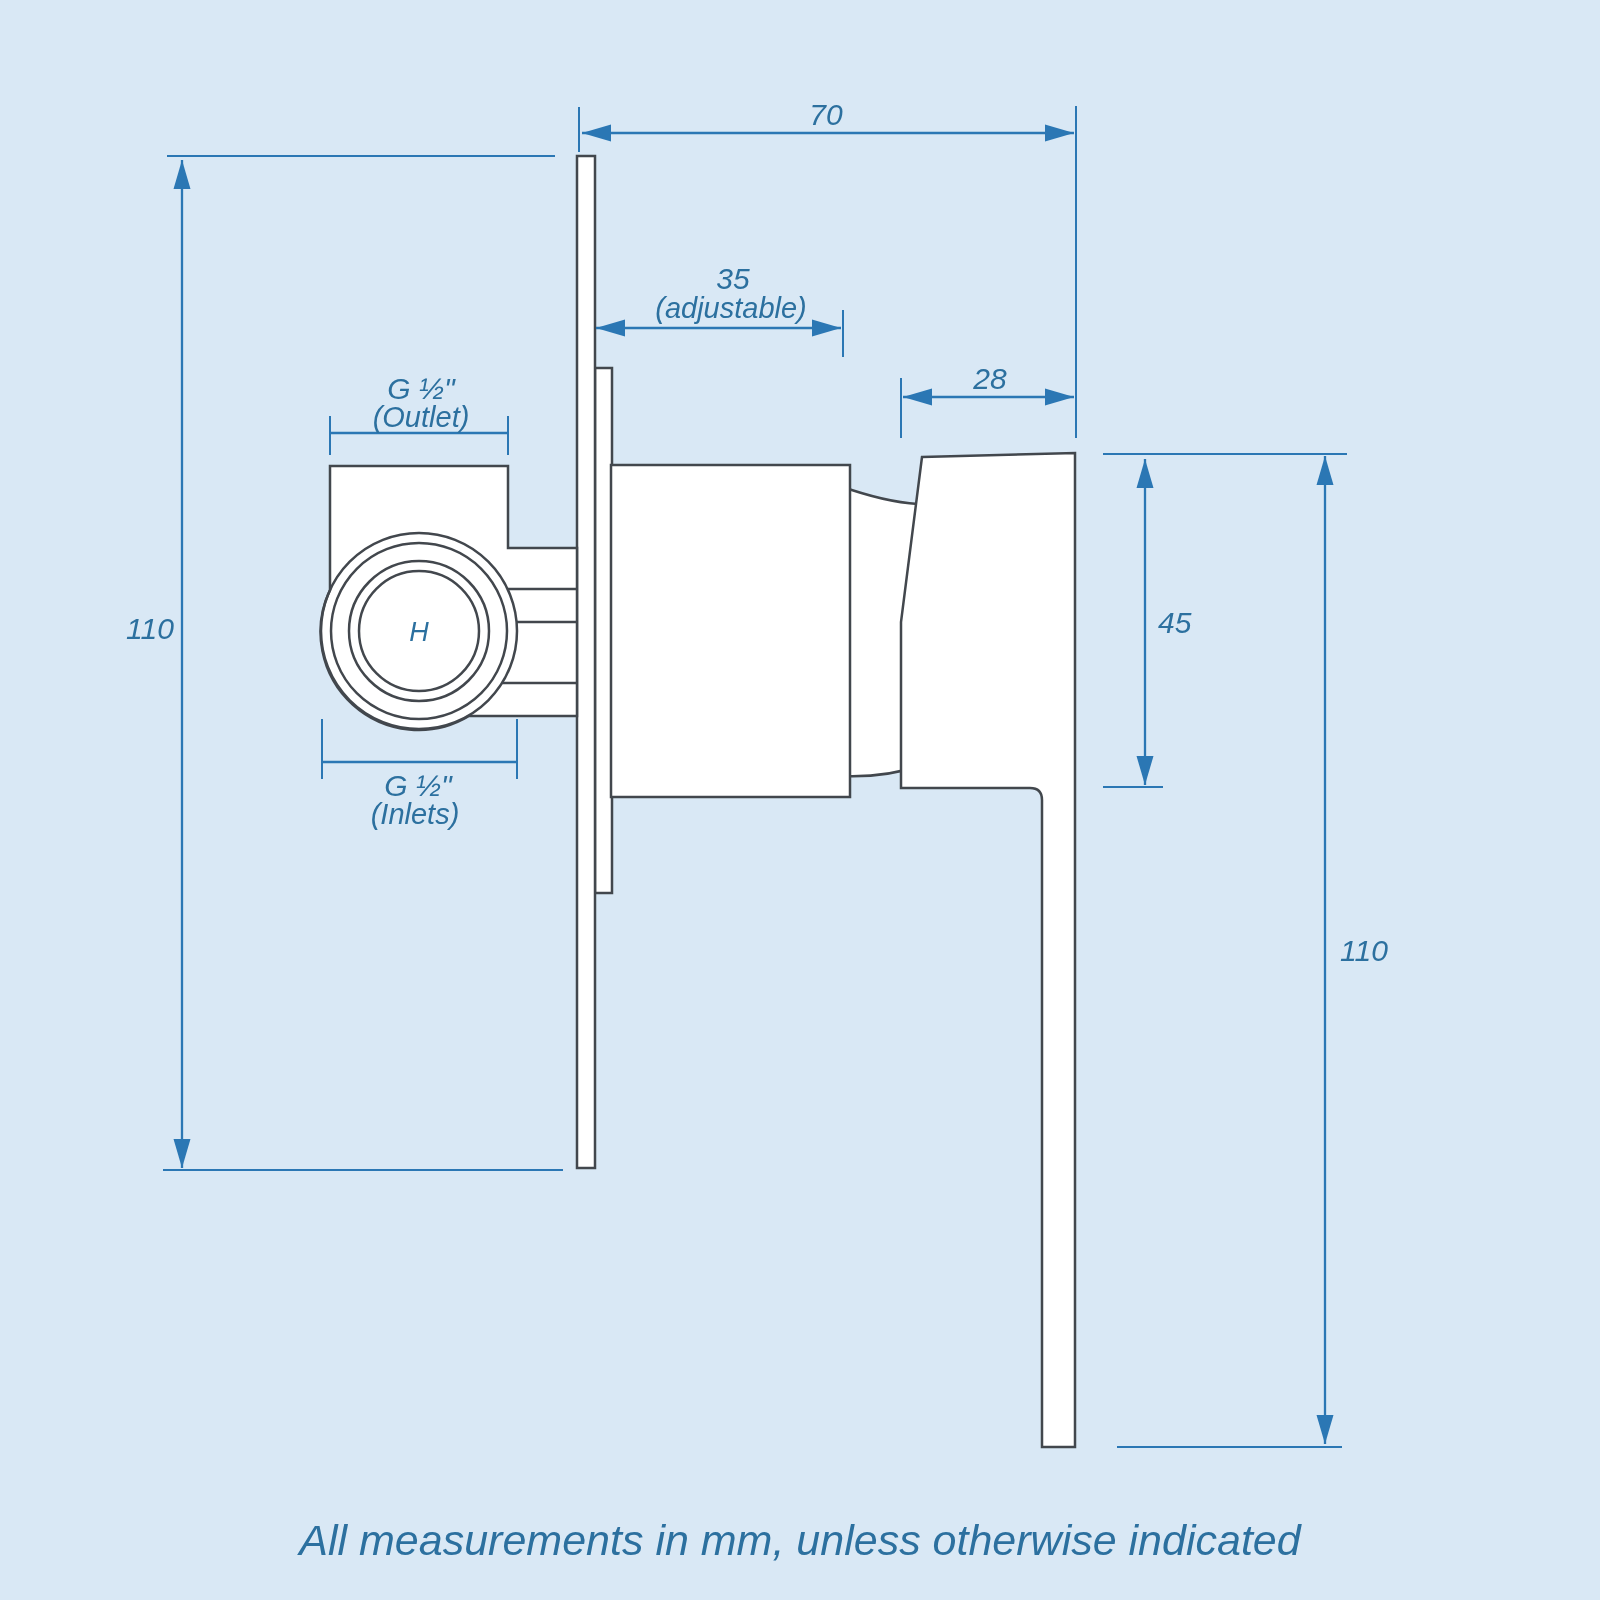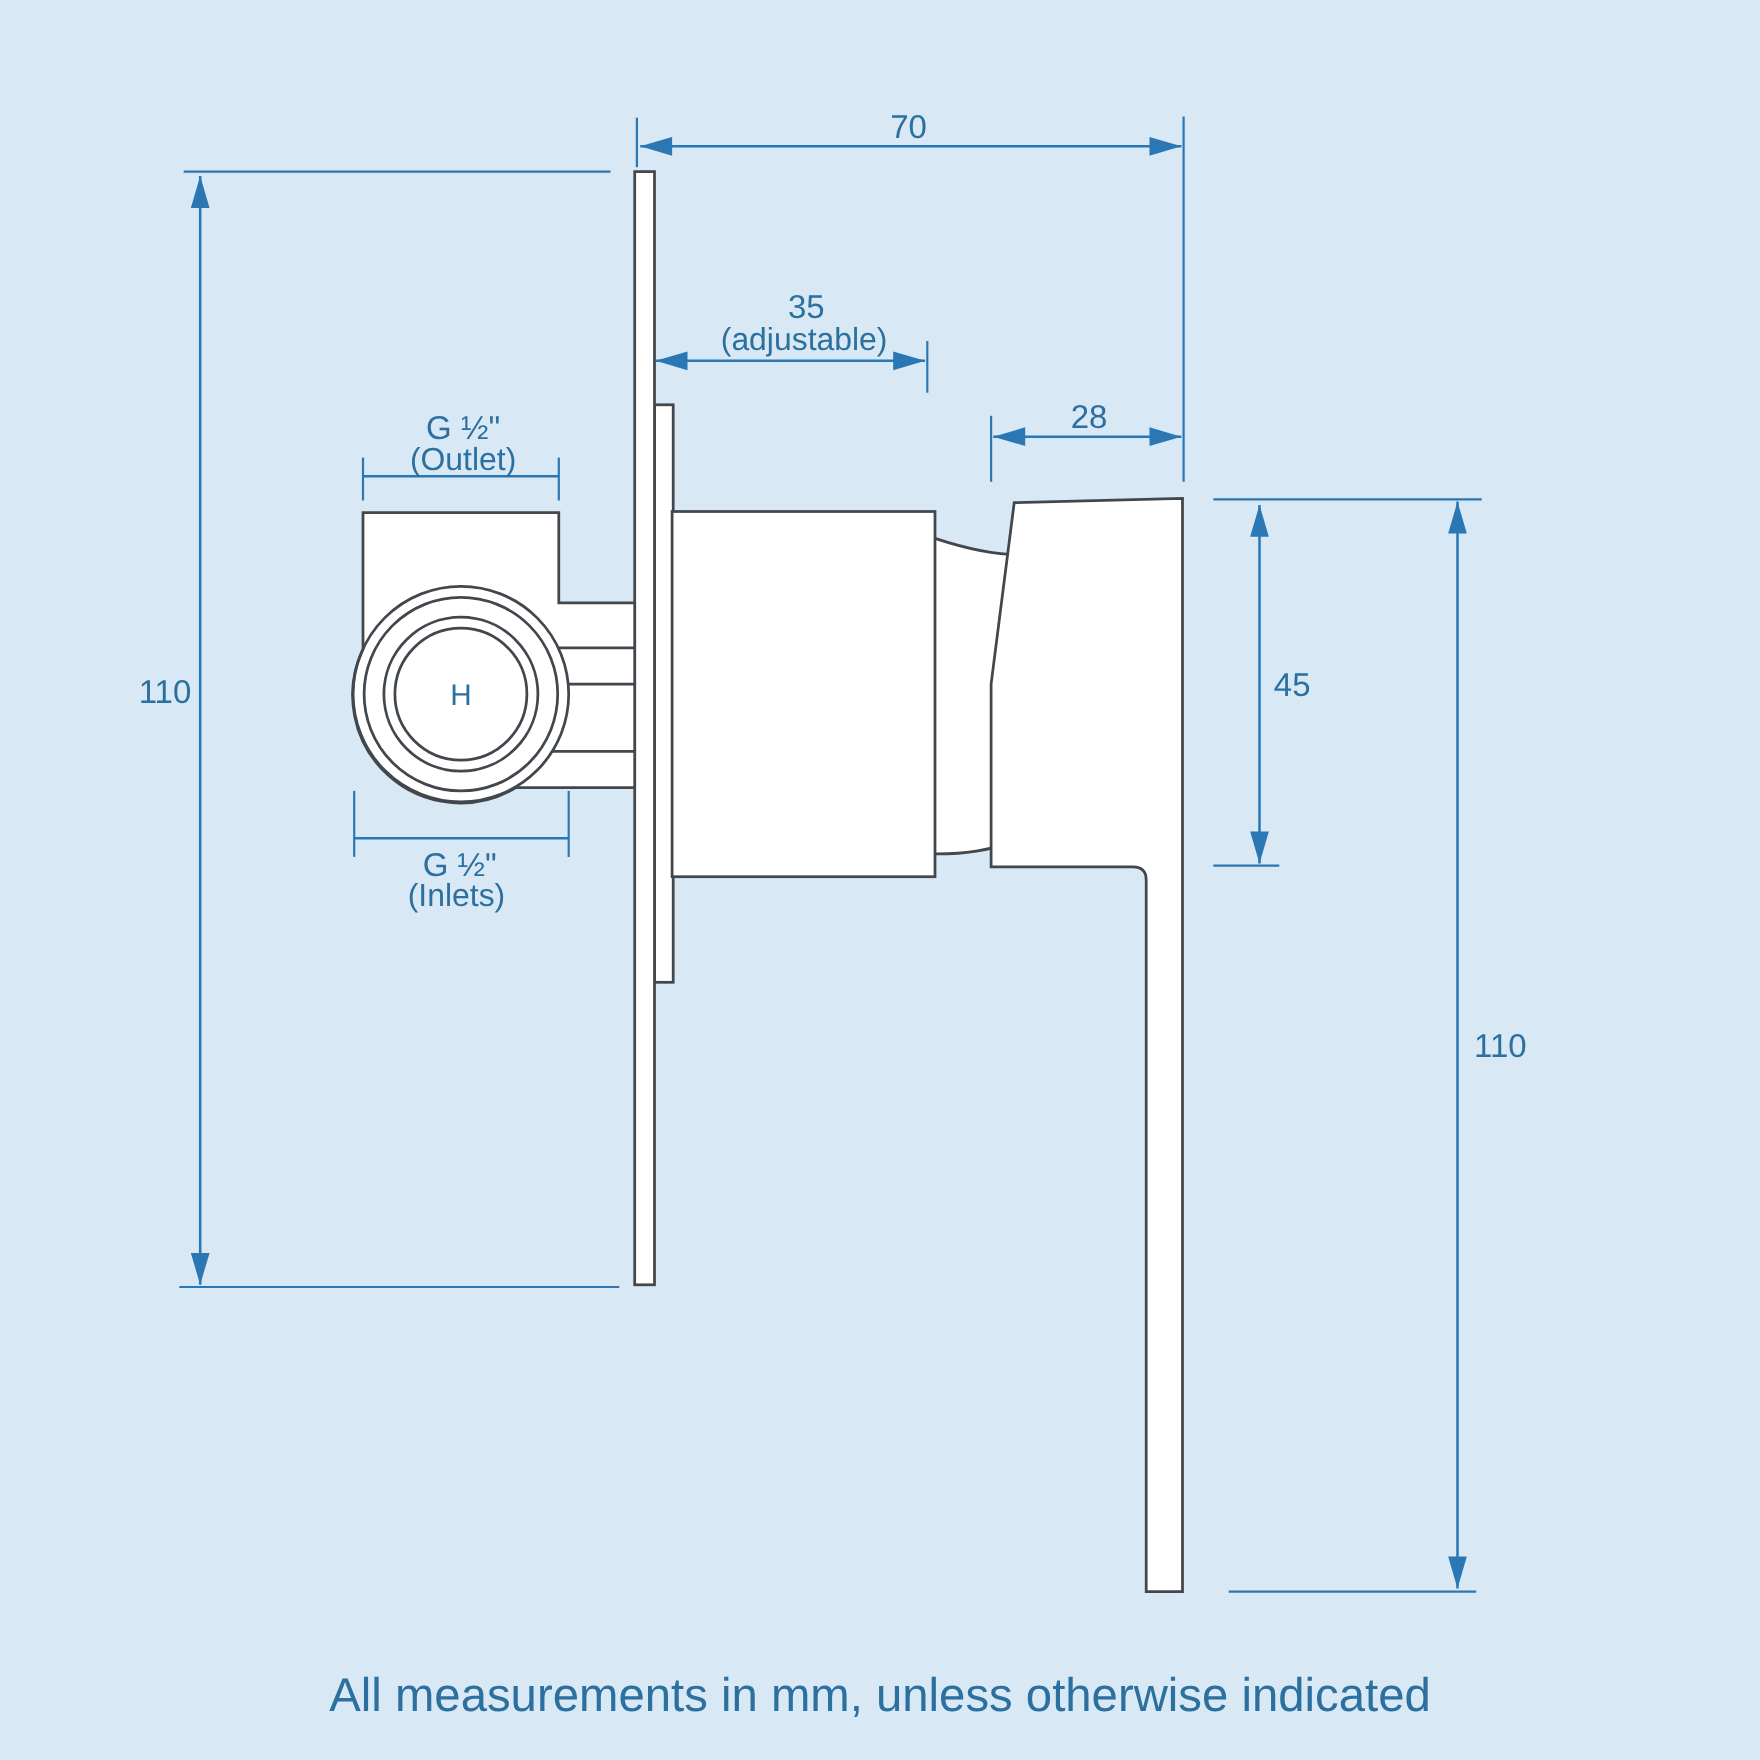--- a/index.html
+++ b/index.html
@@ -2,21 +2,21 @@
 <html><head>
 <meta charset="utf-8">
 <style>
   html,body{margin:0;padding:0;}
   body{
     width:1600px;height:1600px;
     background:#D9E8F5;
     font-family:"Liberation Sans", sans-serif;
     overflow:hidden;
   }
-  .stage{position:relative;width:1600px;height:1600px;}
+  .stage{position:relative;width:1600px;height:1600px;font-style:italic;}
   svg{display:block;}
   
   .shape{fill:#ffffff;stroke:#42474d;stroke-width:2.5;stroke-linejoin:miter;}
   .shape-nofill{fill:none;stroke:#42474d;stroke-width:2.5;}
   .edge{fill:none;stroke:#42474d;stroke-width:2.5;stroke-linecap:butt;}
   
   .dim{fill:none;stroke:#2B77B4;stroke-width:2.3;stroke-linecap:butt;}
   .dim-thin{fill:none;stroke:#2B77B4;stroke-width:2;}
   .arrow{fill:#2B77B4;stroke:none;}
   .dim-text{fill:#2C709F;font-size:30px;font-family:"Liberation Sans",sans-serif;}

